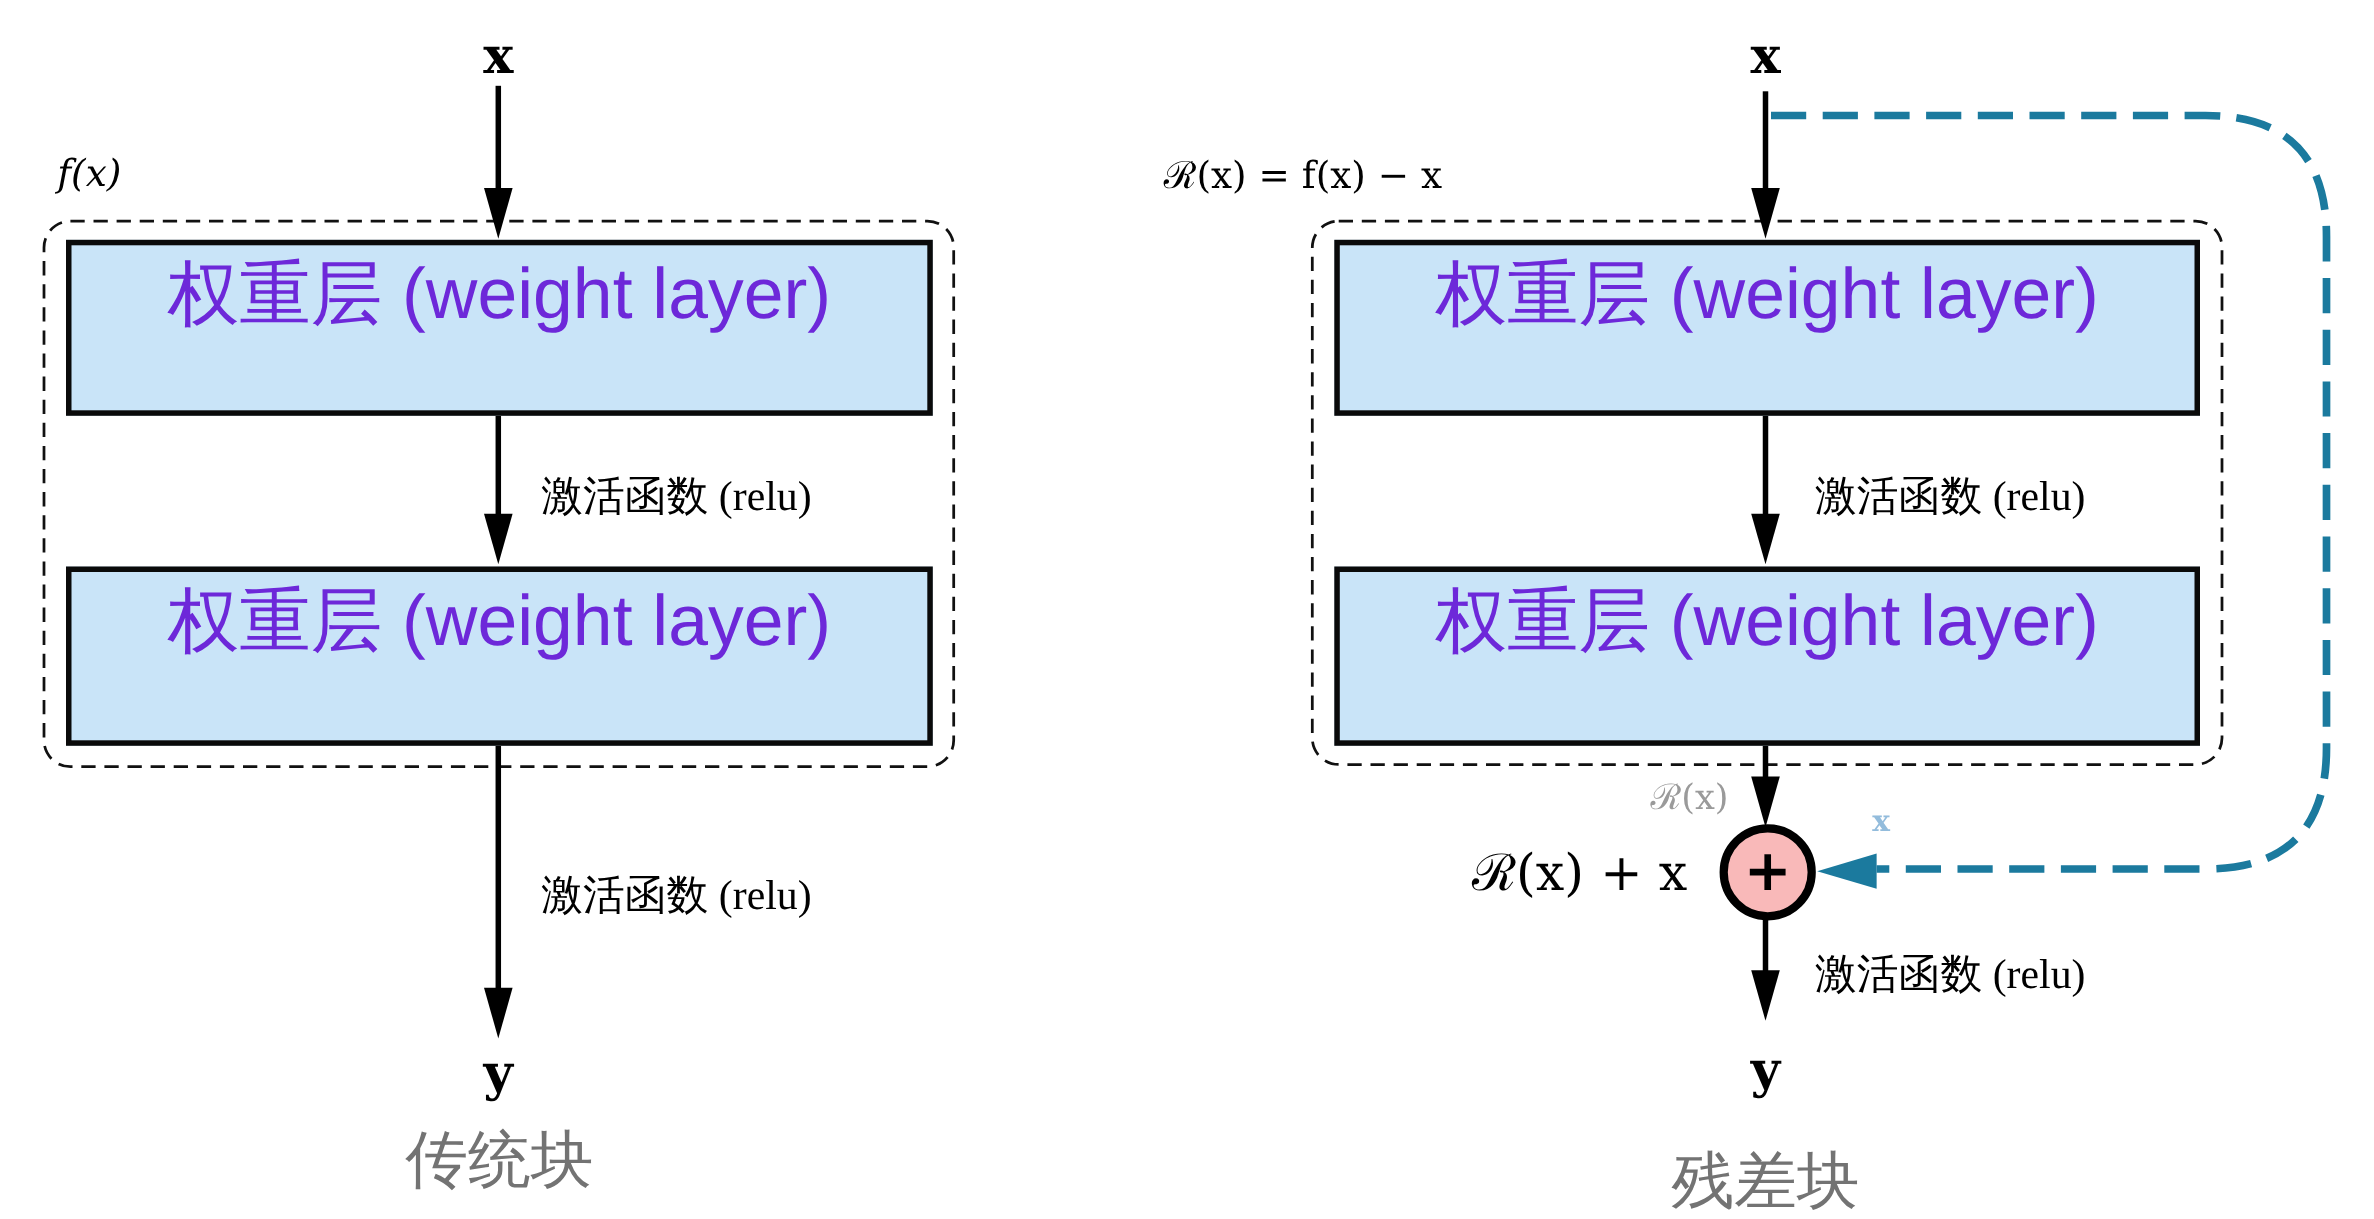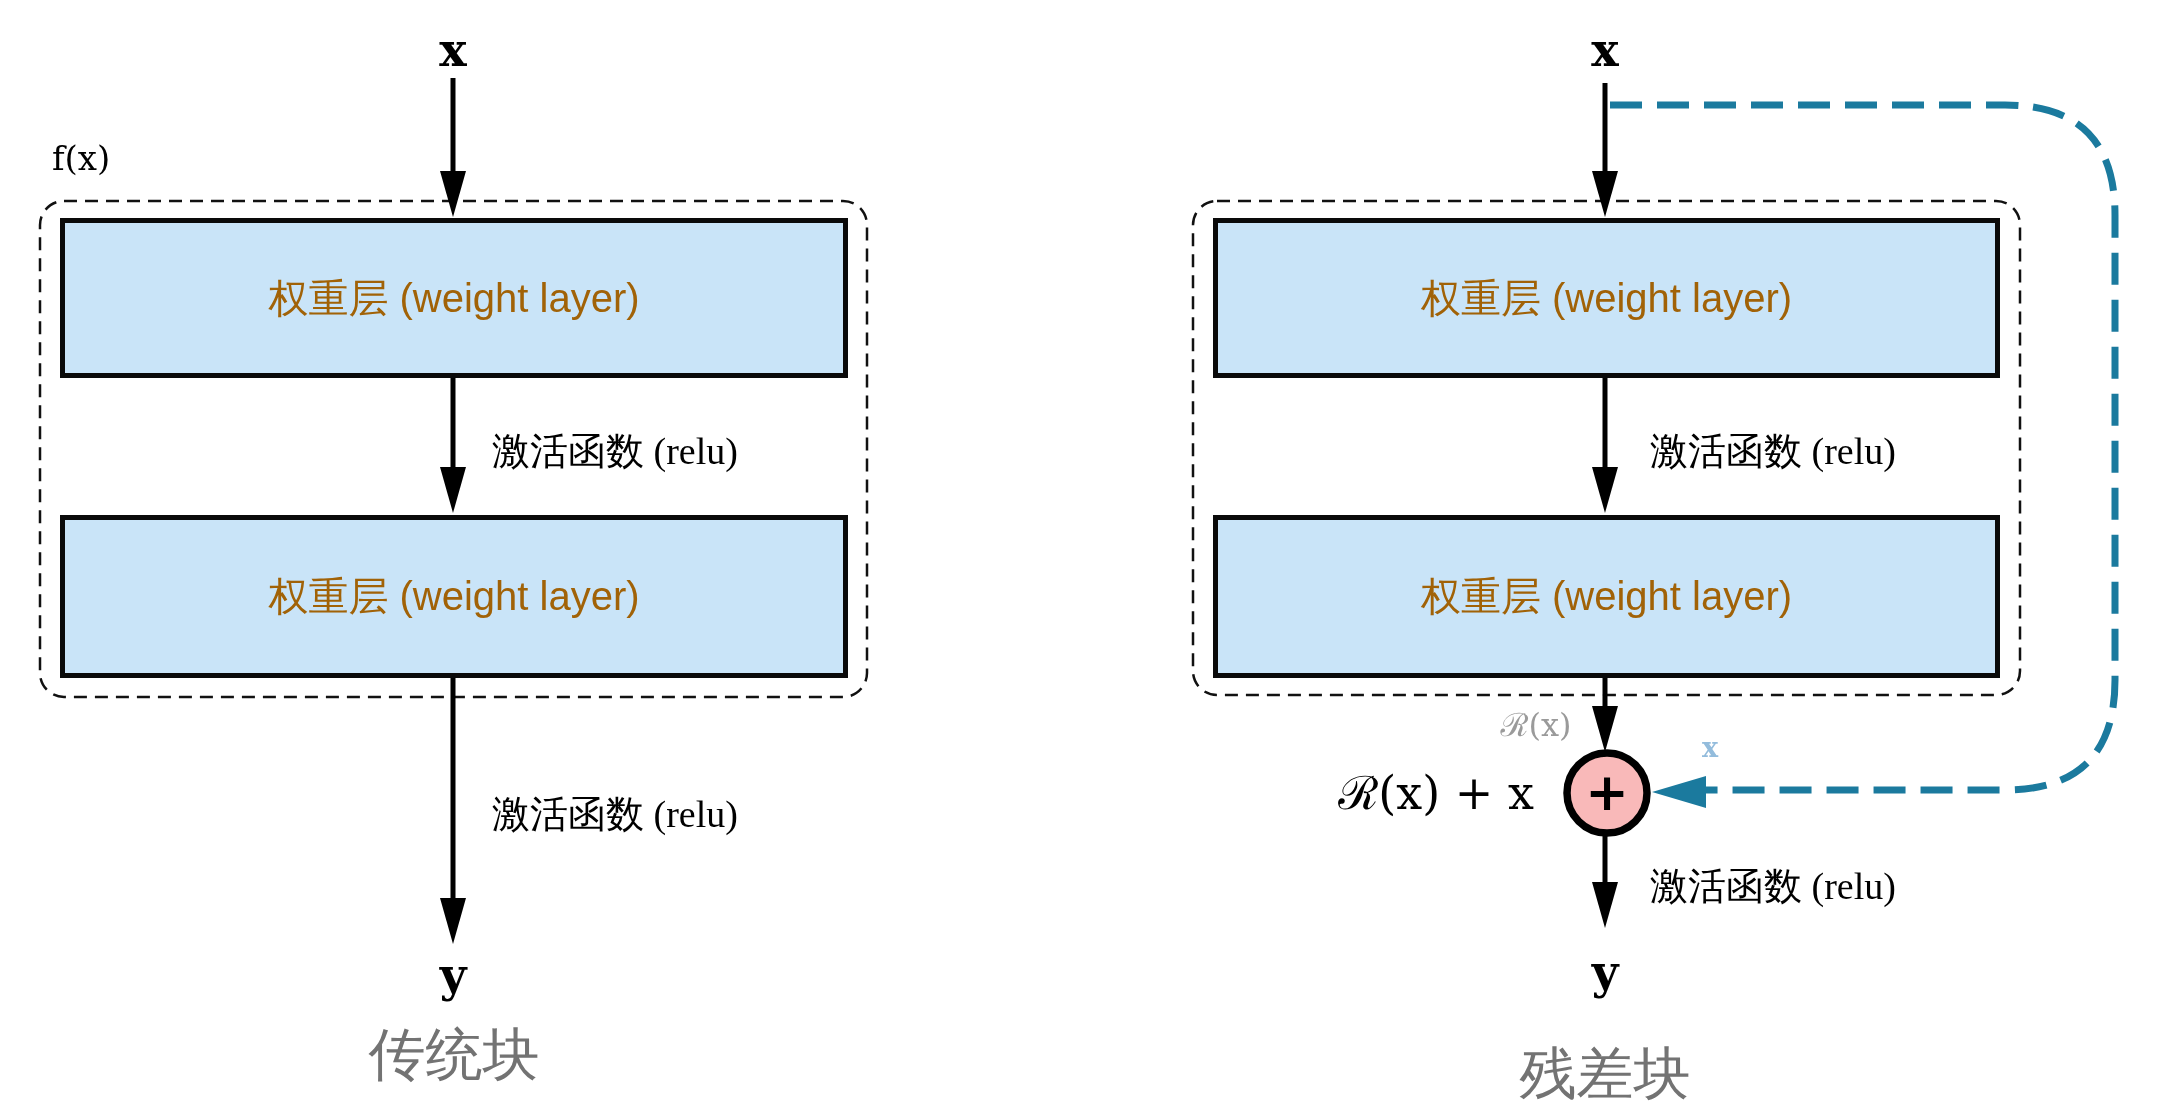--- a/index.html
+++ b/index.html
@@ -17,22 +17,22 @@
 
   .math{font-family:"DejaVu Serif","Liberation Serif",serif;color:#000;}
   .io-label{font-size:46px;font-weight:bold;}
   .fn-label{font-size:34px;}
 
   .weight-box{
     box-sizing:border-box;
     width:788px;height:163px;
     background:#c9e4f8;
     border:5px solid #0a0a0a;
-    display:flex;align-items:center;justify-content:center;
-    font-size:40px;color:#a16207;
+    display:flex;justify-content:center;
+    font-size:65px;color:#6d28d9;
   }
   .relu-label{font-size:38px;color:#000;}
   .caption{font-size:57px;font-weight:normal;color:#737373;}
 
   .gray-label{font-size:32px;color:#9a9a9a;}
   .sum-label{font-size:46px;margin-left:36px;}
   .plus-sign{font-size:52px;font-weight:bold;color:#000;font-family:"DejaVu Sans","Liberation Sans",sans-serif;}
   .skip-x{font-size:27px;font-weight:bold;color:#93bcdc;}
 </style>
 </head>
@@ -68,40 +68,41 @@
     <polygon points="1605,752 1592,706 1618,706" fill="#000"></polygon>
 
     <line x1="1605" y1="835" x2="1605" y2="884" stroke="#000" stroke-width="5"></line>
     <polygon points="1605,928 1592,882 1618,882" fill="#000"></polygon>
 
     <circle cx="1607" cy="793" r="40" fill="#f9b9b9" stroke="#000" stroke-width="7.5"></circle>
   </svg>
 
   <div class="abs ctr math io-label" style="left:453px;top:50px;">x</div>
 
-  <div class="abs vctr math fn-label it" style="left:52px;top:158px;text-align:center;">f(x)</div>
+  <div class="abs vctr math fn-label it" style="left:52px;top:158px;font-style:italic;text-align:center;">f(x)</div>
 
   <div class="abs weight-box" style="left:60px;top:218px;height:160px;">
     <span>权重层 (weight layer)</span>
   </div>
 
   <div class="abs vctr relu-label" style="left:492px;top:451px;">激活函数 (relu)</div>
 
   <div class="abs weight-box" style="left:60px;top:515px;">
     <span>权重层 (weight layer)</span>
   </div>
 
   <div class="abs vctr relu-label" style="left:492px;top:814px;">激活函数 (relu)</div>
 
   <div class="abs ctr math io-label" style="left:453px;top:975px;">y</div>
 
   <div class="abs ctr caption" style="left:454px;top:1055px;">传统块</div>
 
   <div class="abs ctr math io-label" style="left:1605px;top:50px;">x</div>
 
+  <div class="abs vctr math fn-label" style="left:1058px;top:158px;">ℛ(x) = f(x) − x</div>
 
   <div class="abs weight-box" style="left:1213px;top:218px;width:787px;height:160px;">
     <span>权重层 (weight layer)</span>
   </div>
 
   <div class="abs vctr relu-label" style="left:1650px;top:451px;">激活函数 (relu)</div>
 
   <div class="abs weight-box" style="left:1213px;top:515px;width:787px;">
     <span>权重层 (weight layer)</span>
   </div>

